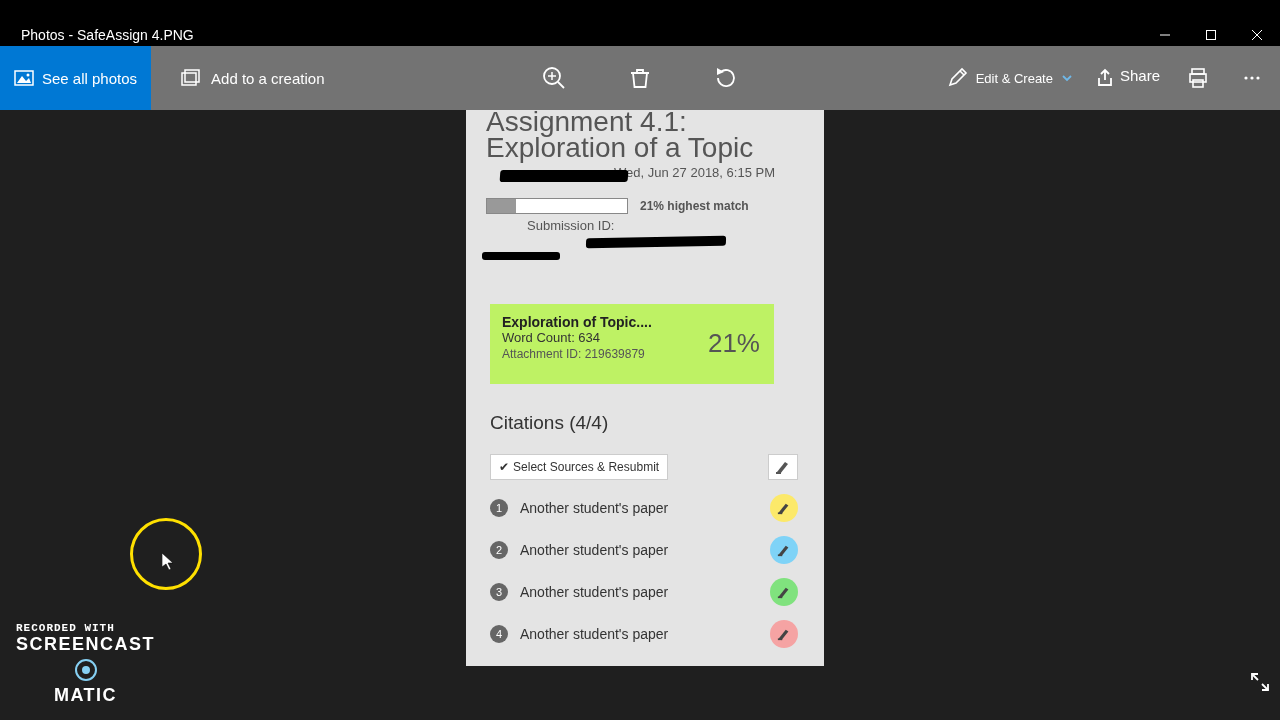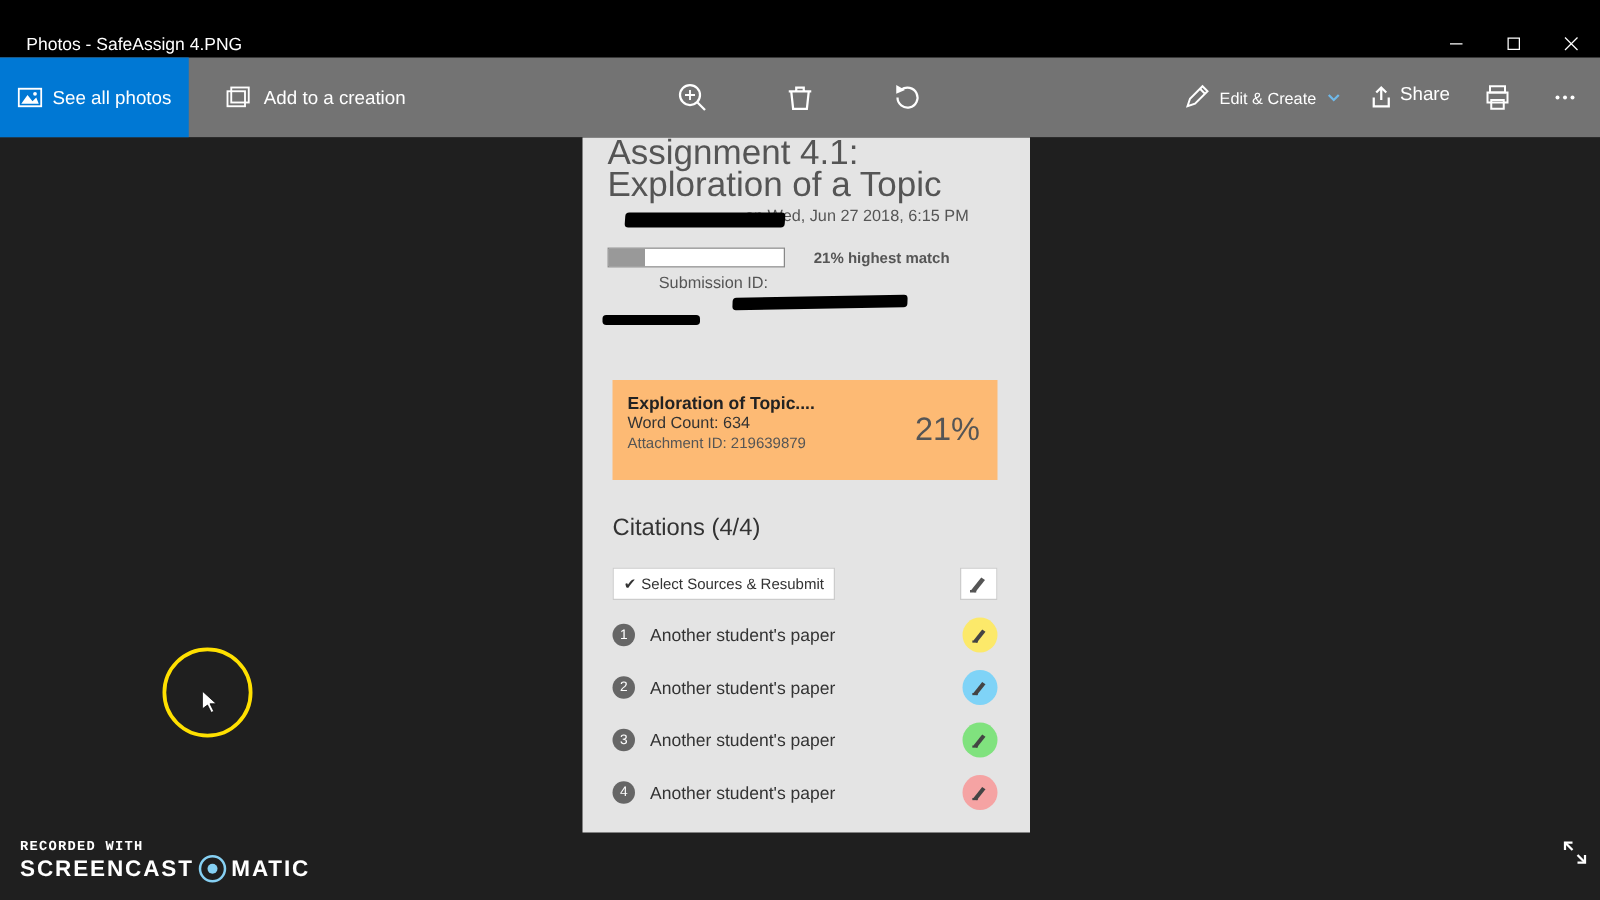--- a/index.html
+++ b/index.html
@@ -50,31 +50,31 @@
 }
 .redact1 {
   position: absolute; left: 14px; top: 60px; width: 128px; height: 12px;
   background: #000; transform: skewX(-4deg); border-radius: 3px;
 }
 .submitted {
   font-family: Arial, sans-serif; font-size: 13px; color: #555; margin-top: 2px;
   line-height: 1.3;
 }
 .submitted .skip { display: inline-block; width: 110px; }
-.progress-row { display: flex; align-items: center; gap: 23px; margin-top: 16px; }
+.progress-row { display: flex; align-items: center; gap: 12px; margin-top: 16px; }
 .progress { width: 142px; height: 16px; border: 1px solid #888; background: #fff; position: relative; }
 .progress-fill { position: absolute; left: 0; top: 0; height: 100%; width: 21%; background: #999; }
 .highest { font-family: Arial, sans-serif; font-size: 12px; color: #555; font-weight: 600; }
 .subid { font-family: Arial, sans-serif; font-size: 13px; color: #555; margin-top: 4px; margin-left: 41px; }
 .redact2 { position: absolute; left: 100px; top: 127px; width: 140px; height: 10px; background: #000; border-radius: 3px; transform: rotate(-1deg) skewX(-3deg); }
 .redact2b { position: absolute; left: -4px; top: 142px; width: 78px; height: 8px; background: #000; border-radius: 3px; }
 
 .white-box {
-  position: absolute; left: 24px; top: 194px; width: 308px; height: 80px;
-  background: #fdba74; padding: 10px 12px;
+  position: absolute; left: 24px; top: 194px; width: 284px; height: 80px;
+  background: #bef264; padding: 10px 12px;
 }
 .wb-title { font-family: Arial, sans-serif; font-size: 14px; font-weight: 700; color: #222; }
 .wb-wc { font-family: Arial, sans-serif; font-size: 13px; color: #333; margin-top: 0; }
 .wb-att { font-family: Arial, sans-serif; font-size: 12px; color: #555; margin-top: 2px; }
 .wb-pct { position: absolute; right: 14px; top: 24px; font-family: Arial, sans-serif; font-size: 26px; color: #555; }
 
 .citations {
   position: absolute; left: 24px; top: 300px; right: 26px;
 }
 .cit-h { font-family: Arial, sans-serif; font-size: 19px; color: #333; margin-top: 2px; }
@@ -109,21 +109,21 @@
 .cursor {
   position: absolute; left: 162px; top: 443px; width: 14px; height: 18px;
   pointer-events: none;
 }
 
 .recorded {
   position: absolute; left: 16px; bottom: 14px; color: #fff;
   font-family: Arial, sans-serif;
 }
 .rec1 { font-size: 11px; letter-spacing: 1px; font-weight: 600; font-family: Liberation Mono, monospace; }
-.rec2 { font-size: 18px; font-weight: 700; letter-spacing: 1.5px; display: flex; align-items: flex-end; gap: 4px; }
+.rec2 { font-size: 18px; font-weight: 700; letter-spacing: 1.5px; display: flex; align-items: center; gap: 4px; flex-direction: column; }
 .rec-dot { width: 22px; height: 22px; border: 2px solid #86d0f3; border-radius: 50%; display: inline-flex; align-items: center; justify-content: center; }
 .rec-dot-inner { width: 8px; height: 8px; background: #86d0f3; border-radius: 50%; }
 
 .fs-icon { position: absolute; right: 10px; bottom: 28px; color: #fff; }
 
 svg { display: block; }
 </style>
 </head>
 <body>
 

